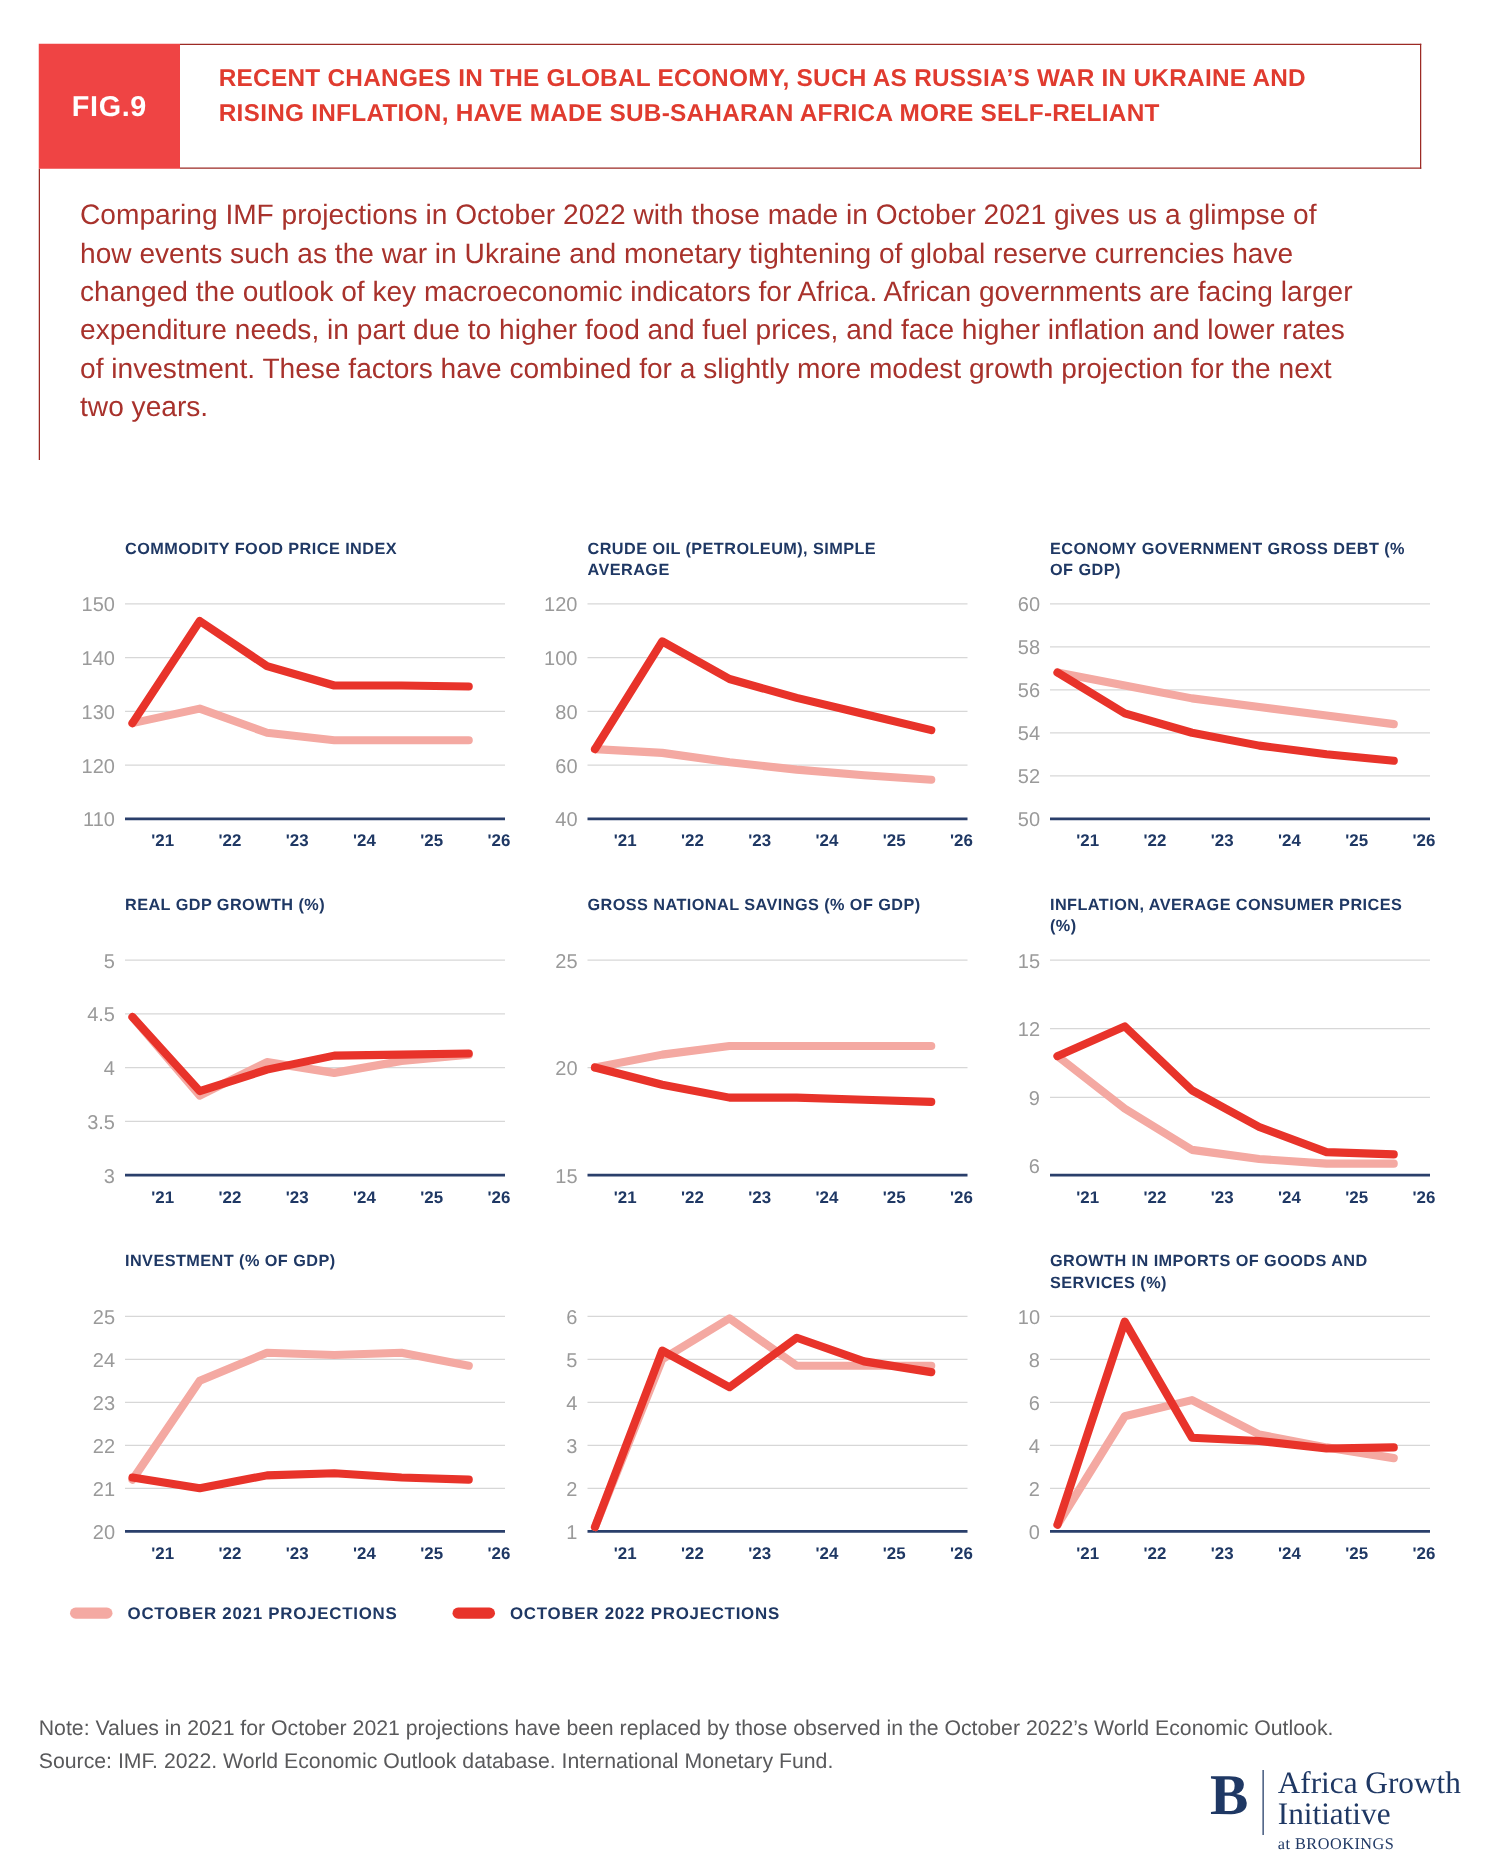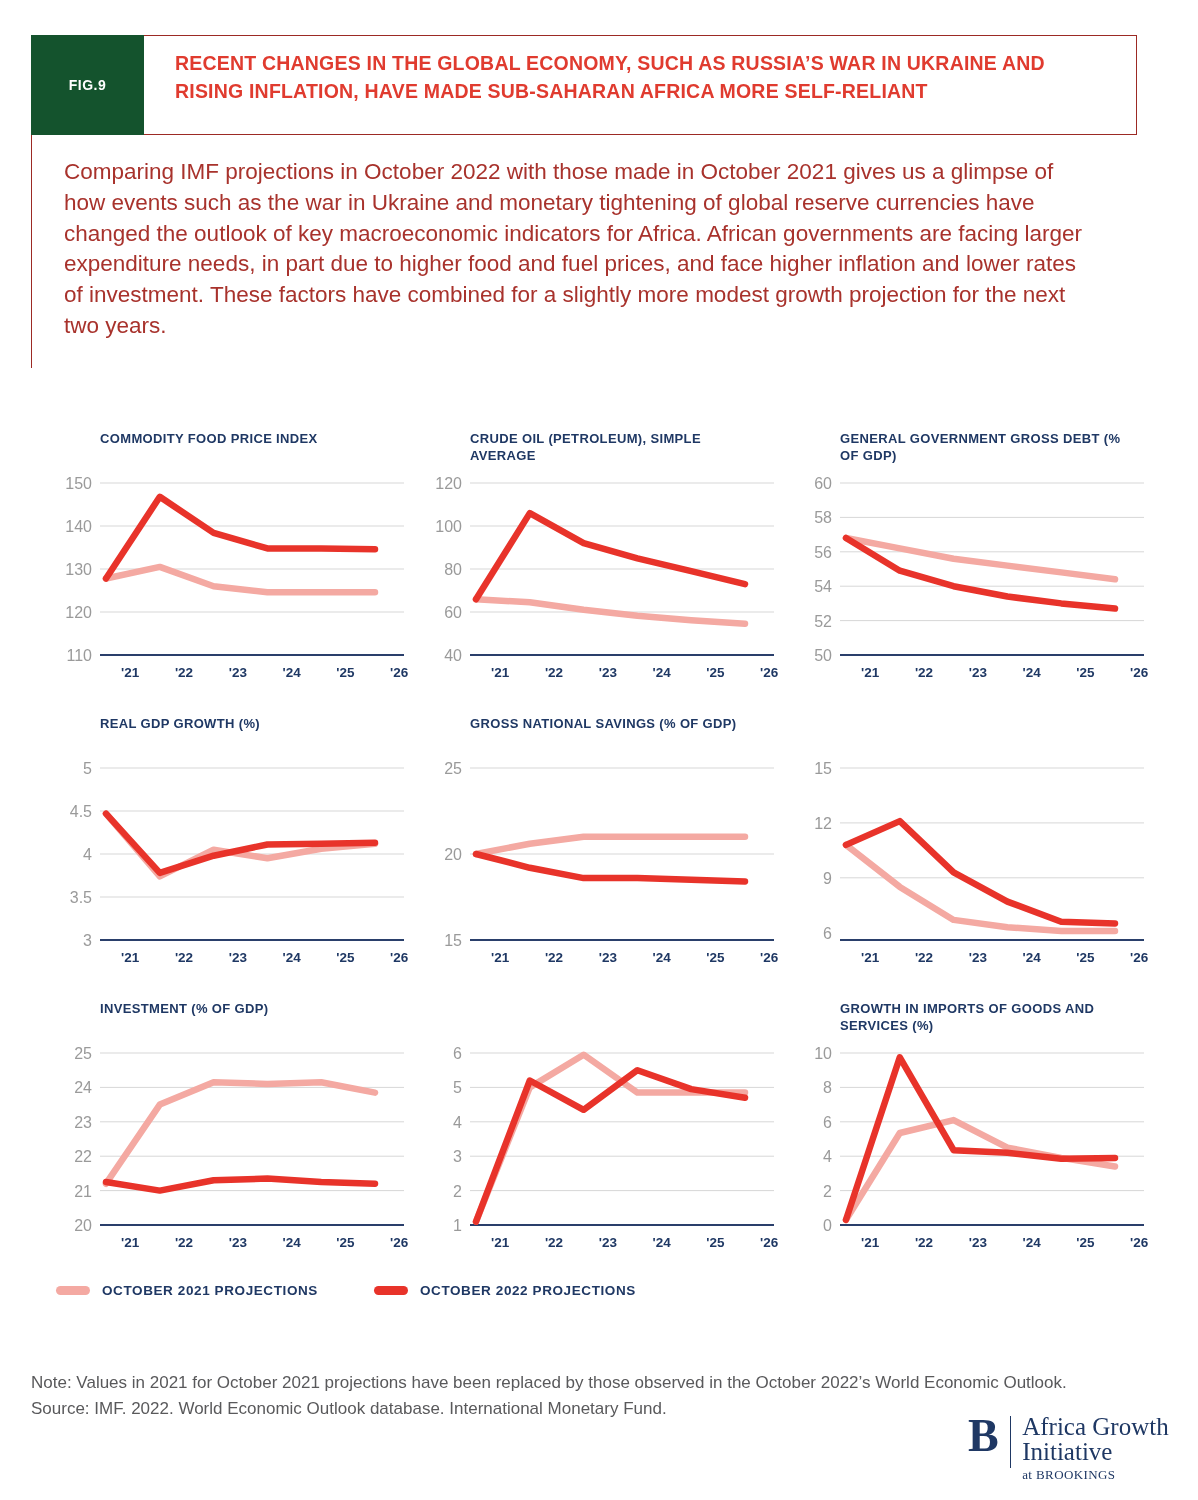--- a/index.html
+++ b/index.html
@@ -9,24 +9,24 @@
     font-family: "Liberation Sans", sans-serif;
     overflow: hidden;
   }
   .page { position: relative; width: 1198px; height: 1500px; }
 
   
   .header-wrap { position: absolute; left: 31px; top: 35px; width: 1106px; }
   .header-row { display: flex; align-items: stretch; }
   .fig-badge {
     width: 113px; min-height: 100px;
-    background: #14532d;
+    background: #ef4444;
     display: flex; align-items: center; justify-content: center;
     color: #ffffff;
-    font-weight: 700; font-size: 14px; letter-spacing: 0.5px;
+    font-weight: 700; font-size: 23px; letter-spacing: 0.5px;
   }
   .title-box {
     flex: 1;
     border-top: 1.5px solid #9c2a24;
     border-right: 1.5px solid #9c2a24;
     border-bottom: 1.5px solid #9c2a24;
     padding: 14px 20px 16px 31px;
     display: flex; align-items: flex-start;
   }
   .title-text {
@@ -69,21 +69,21 @@
   .plot-holder { position: absolute; left: 0; top: 0; width: 370px; height: 285px; }
   svg.plot { display: block; }
   .ytick { fill: #9a9a9a; font-size: 16px; font-family: "Liberation Sans", sans-serif; }
   .xtick { fill: #1F3864; font-size: 13.5px; font-weight: 700; font-family: "Liberation Sans", sans-serif; }
   .gridline { stroke: #d7d7d7; stroke-width: 1; }
   .axisline { stroke: #2a3f6b; stroke-width: 2.2; }
 
   
   .legend {
     position: absolute; left: 56px; top: 1283px;
-    display: flex; align-items: center; gap: 56px;
+    display: flex; align-items: center; gap: 44px;
   }
   .legend-item { display: flex; align-items: center; gap: 12px; }
   .legend-swatch { width: 34px; height: 9px; border-radius: 5px; }
   .legend-label {
     color: #1F3864; font-weight: 700; font-size: 13.5px; letter-spacing: 0.6px;
   }
 
   
   .footer { position: absolute; left: 31px; top: 1370px; width: 1120px; }
   .footer-line {
@@ -167,21 +167,21 @@
               <text class="xtick" x="84.2" y="252" text-anchor="middle">'21</text>
               <text class="xtick" x="138.0" y="252" text-anchor="middle">'22</text>
               <text class="xtick" x="191.8" y="252" text-anchor="middle">'23</text>
               <text class="xtick" x="245.6" y="252" text-anchor="middle">'24</text>
               <text class="xtick" x="299.4" y="252" text-anchor="middle">'25</text>
               <text class="xtick" x="353.2" y="252" text-anchor="middle">'26</text>
             </svg>
           </div>
       </div>
       <div class="chart-cell">
-        <div class="chart-title">GENERAL GOVERNMENT GROSS DEBT (% OF GDP)</div>
+        <div class="chart-title">ECONOMY GOVERNMENT GROSS DEBT (% OF GDP)</div>
         <div class="plot-holder">
             <svg class="plot" width="370" height="285" xmlns="http://www.w3.org/2000/svg">
               <text class="ytick" x="46" y="236.0" text-anchor="end">50</text>
               <line class="gridline" x1="54" y1="195.6" x2="358" y2="195.6"></line>
               <text class="ytick" x="46" y="201.6" text-anchor="end">52</text>
               <line class="gridline" x1="54" y1="161.2" x2="358" y2="161.2"></line>
               <text class="ytick" x="46" y="167.2" text-anchor="end">54</text>
               <line class="gridline" x1="54" y1="126.8" x2="358" y2="126.8"></line>
               <text class="ytick" x="46" y="132.8" text-anchor="end">56</text>
               <line class="gridline" x1="54" y1="92.4" x2="358" y2="92.4"></line>
@@ -242,20 +242,21 @@
               <text class="xtick" x="84.2" y="252" text-anchor="middle">'21</text>
               <text class="xtick" x="138.0" y="252" text-anchor="middle">'22</text>
               <text class="xtick" x="191.8" y="252" text-anchor="middle">'23</text>
               <text class="xtick" x="245.6" y="252" text-anchor="middle">'24</text>
               <text class="xtick" x="299.4" y="252" text-anchor="middle">'25</text>
               <text class="xtick" x="353.2" y="252" text-anchor="middle">'26</text>
             </svg>
           </div>
       </div>
       <div class="chart-cell">
+        <div class="chart-title">INFLATION, AVERAGE CONSUMER PRICES (%)</div>
         <div class="plot-holder">
             <svg class="plot" width="370" height="285" xmlns="http://www.w3.org/2000/svg">
               <text class="ytick" x="46" y="228.7" text-anchor="end">6</text>
               <line class="gridline" x1="54" y1="167.8" x2="358" y2="167.8"></line>
               <text class="ytick" x="46" y="173.8" text-anchor="end">9</text>
               <line class="gridline" x1="54" y1="112.9" x2="358" y2="112.9"></line>
               <text class="ytick" x="46" y="118.9" text-anchor="end">12</text>
               <line class="gridline" x1="54" y1="58.0" x2="358" y2="58.0"></line>
               <text class="ytick" x="46" y="64.0" text-anchor="end">15</text>
               <line class="axisline" x1="54" y1="230.0" x2="358" y2="230.0"></line>

